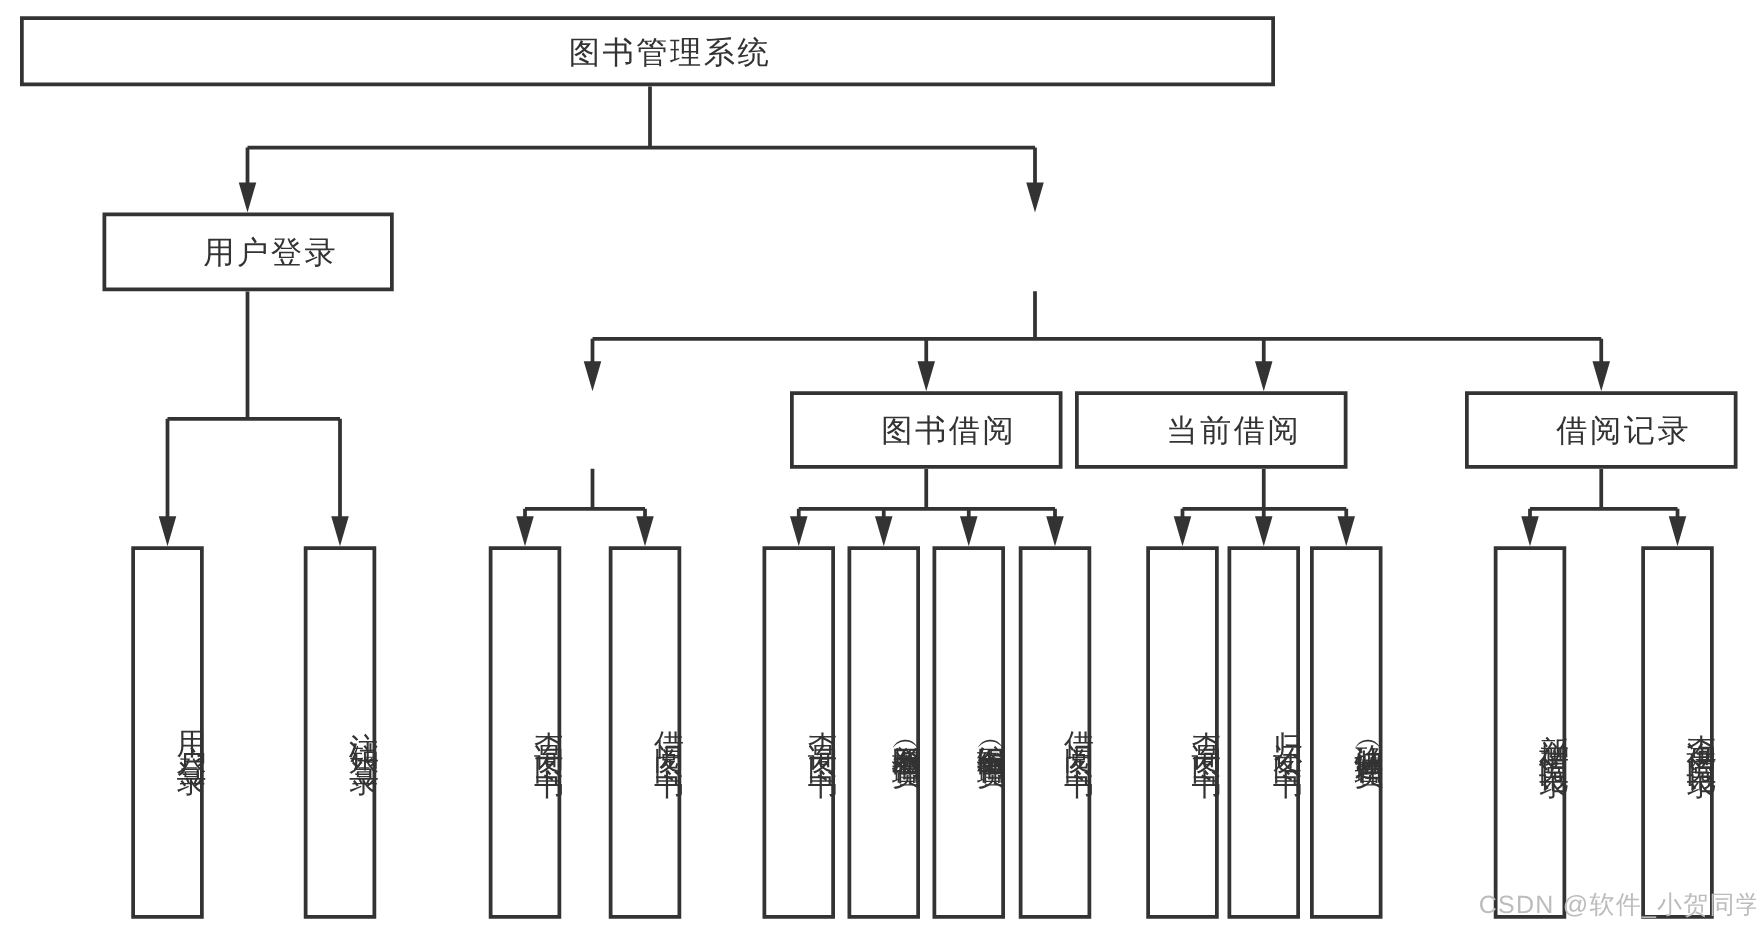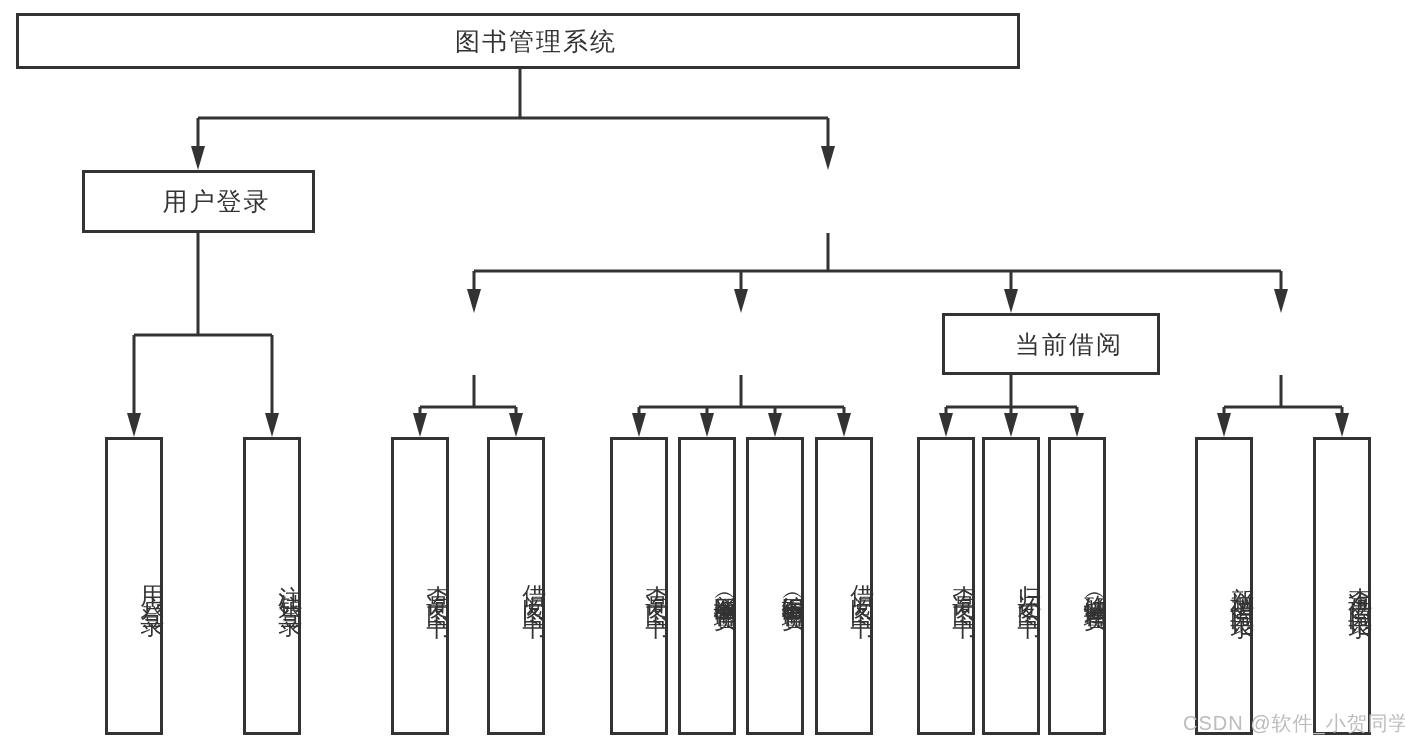--- a/index.html
+++ b/index.html
@@ -90,22 +90,28 @@
   </svg>
 
   <div class="node h-node" style="left:16px; top:13px; width:1004px; height:56px">
     <span class="h-label">图书管理系统</span>
   </div>
 
   <div class="node h-node" style="left:82px; top:170px; width:233px; height:63px">
     <span class="h-label">用户登录</span>
   </div>
 
-  <div class="node h-node" style="left:942px; top:313px; width:218px; height:62px">
+  <div class="node h-node" style="left:632px; top:313px; width:218px; height:62px">
+    <span class="h-label">图书借阅</span>
+  </div>
+  <div class="node h-node" style="left:860px; top:313px; width:218px; height:62px">
     <span class="h-label">当前借阅</span>
+  </div>
+  <div class="node h-node" style="left:1172px; top:313px; width:218px; height:62px">
+    <span class="h-label">借阅记录</span>
   </div>
 
   <div class="node v-node" style="left:105px">
     <span class="v-label v-short">用户登录</span>
   </div>
   <div class="node v-node" style="left:243px">
     <span class="v-label v-short">注销登录</span>
   </div>
 
   <div class="node v-node" style="left:391px">

